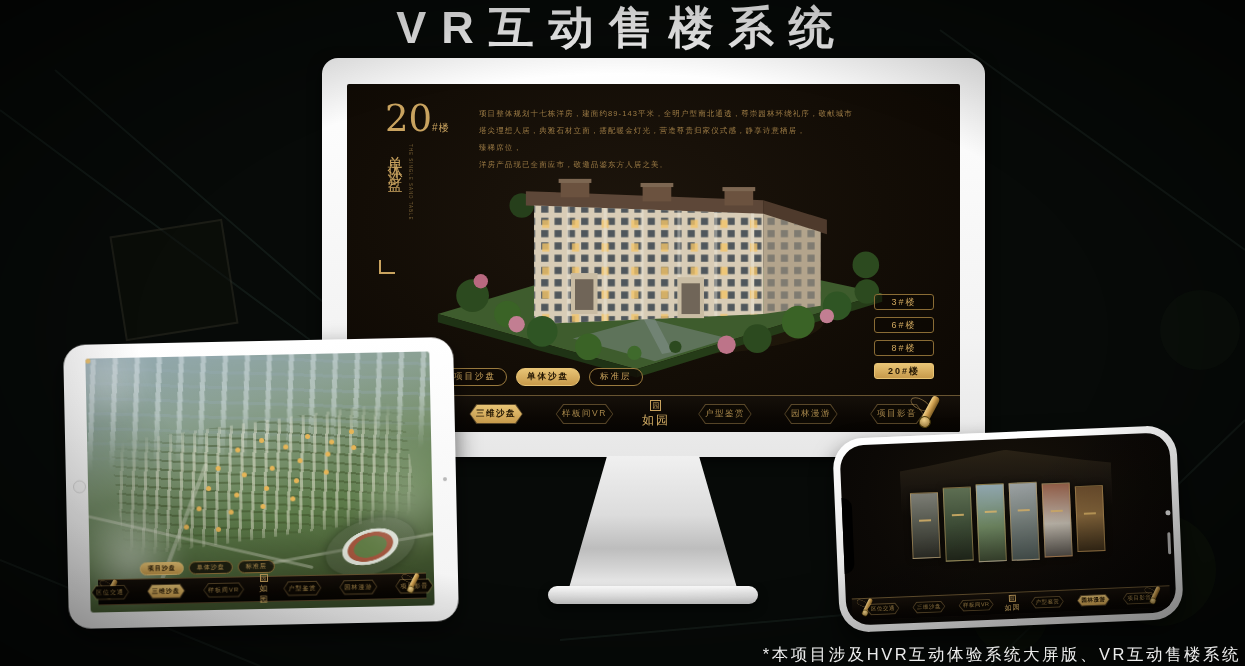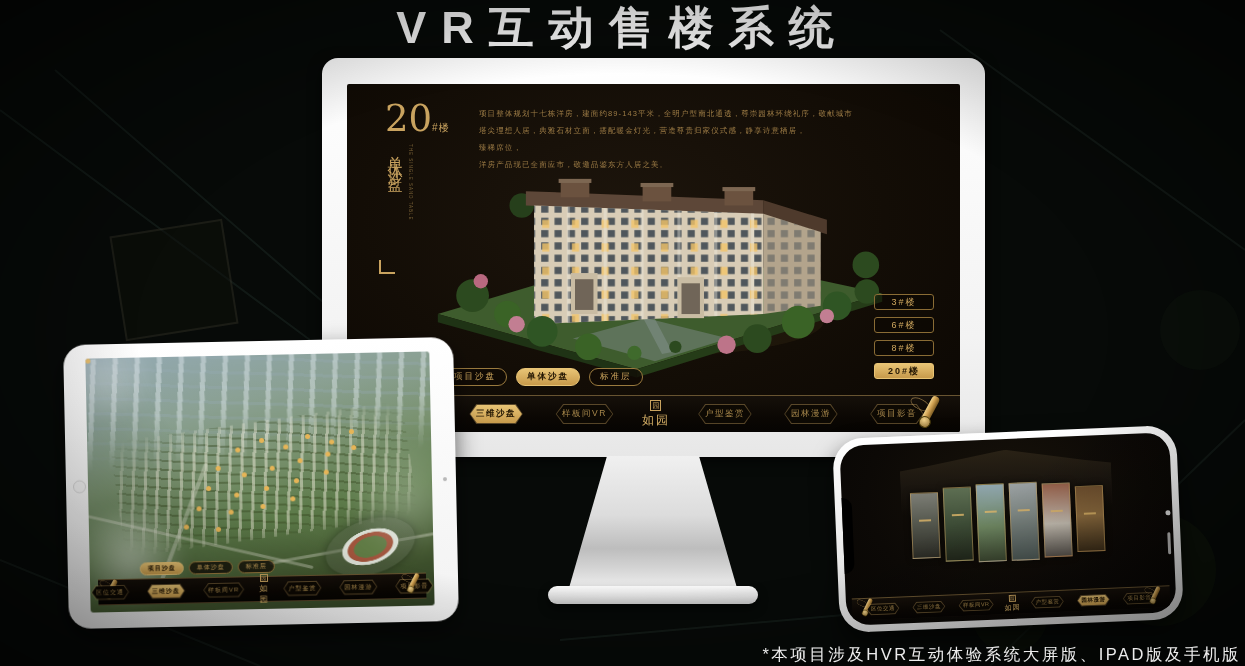--- a/index.html
+++ b/index.html
@@ -414,14 +414,14 @@
             <div class="rod"></div>
           </div>
       </div>
     </div>
     <div class="phone-cam"></div>
     <div class="phone-speaker"></div>
   </div>
 
   <div class="vignette"></div>
 
-  <p class="footnote">*本项目涉及HVR互动体验系统大屏版、IPAD版及手机版</p>
+  <p class="footnote">*本项目涉及HVR互动体验系统大屏版、VR互动售楼系统</p>
 </div>
 
 </body></html>

